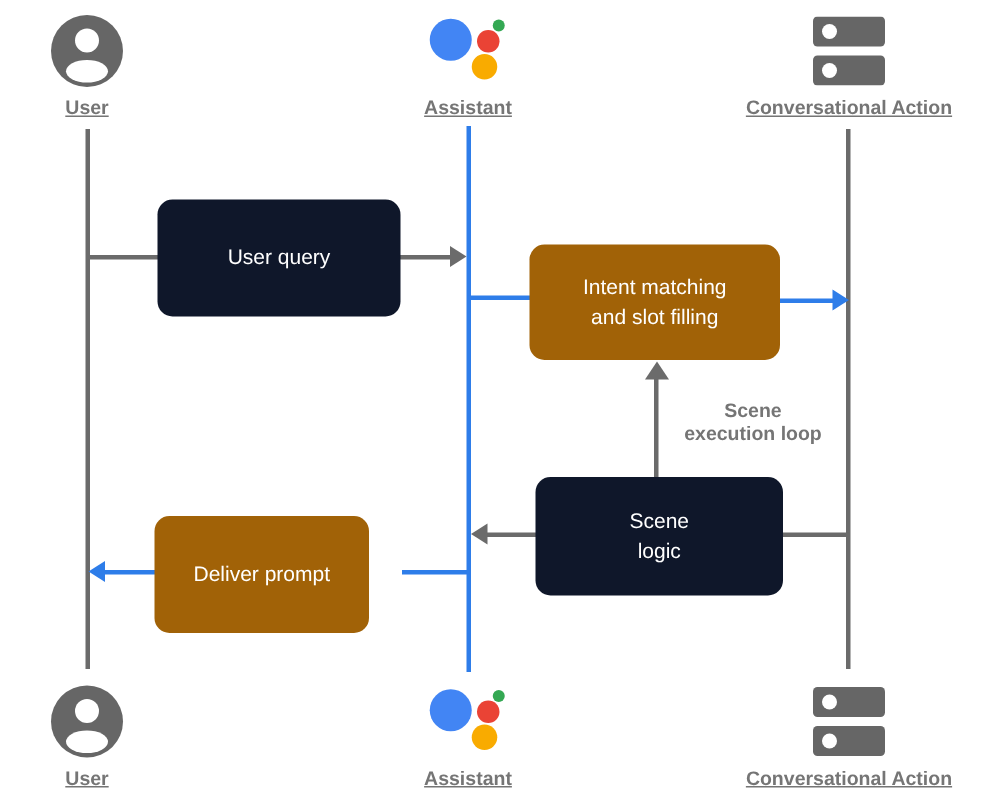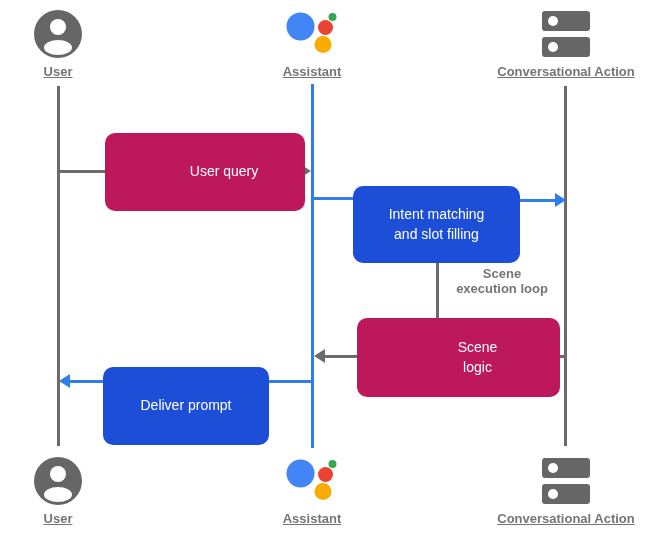--- a/index.html
+++ b/index.html
@@ -21,22 +21,22 @@
   .ar-right-gray{border-top:7px solid transparent;border-bottom:7px solid transparent;border-left:11px solid #6b6b6b;}
   .ar-right-blue{border-top:7px solid transparent;border-bottom:7px solid transparent;border-left:11px solid #2e7de9;}
   .ar-left-gray{border-top:7px solid transparent;border-bottom:7px solid transparent;border-right:11px solid #6b6b6b;}
   .ar-left-blue{border-top:7px solid transparent;border-bottom:7px solid transparent;border-right:11px solid #2e7de9;}
   .ar-up-gray{border-left:8px solid transparent;border-right:8px solid transparent;border-bottom:12px solid #6b6b6b;}
   
   .node{
     position:absolute;border-radius:10px;display:flex;align-items:center;justify-content:center;
     color:#ffffff;font-size:14px;text-align:center;white-space:pre-line;line-height:1.4;
   }
-  .node-gray{background:#be185d;padding-left:38px;}
-  .node-blue{background:#1d4ed8;margin-top:23px;}
+  .node-gray{background:#0f172a;}
+  .node-blue{background:#a16207;}
   
   .actor{position:absolute;width:180px;display:flex;flex-direction:column;align-items:center;}
   .iconwrap{height:52px;display:flex;align-items:center;justify-content:center;}
   .actor-label{margin-top:4px;font-size:13px;font-weight:bold;color:#757575;white-space:nowrap;text-decoration:underline;}
   
   .note{
     position:absolute;font-size:13px;font-weight:bold;color:#757575;
     text-align:center;white-space:pre-line;line-height:15px;
   }
 </style>
@@ -72,21 +72,21 @@
     <span>User query</span>
   </div>
   <div class="node node-blue" style="left:353px;top:163px;width:167px;height:77px;">
     <span>Intent matching
 and slot filling</span>
   </div>
   <div class="node node-gray" style="left:357px;top:318px;width:165px;height:79px;">
     <span>Scene
 logic</span>
   </div>
-  <div class="node node-blue" style="left:103px;top:344px;width:166px;height:78px;">
+  <div class="node node-blue" style="left:103px;top:344px;width:143px;height:78px;">
     <span>Deliver prompt</span>
   </div>
 
   <div class="note" style="left:422px;top:266px;width:160px;">Scene
 execution loop</div>
 
   <div class="actor" style="left:-32px;top:8px;">
     <div class="iconwrap">
       <svg width="50" height="50" viewBox="0 0 50 50">
         <circle cx="25" cy="25" r="24" fill="#666666"></circle>

